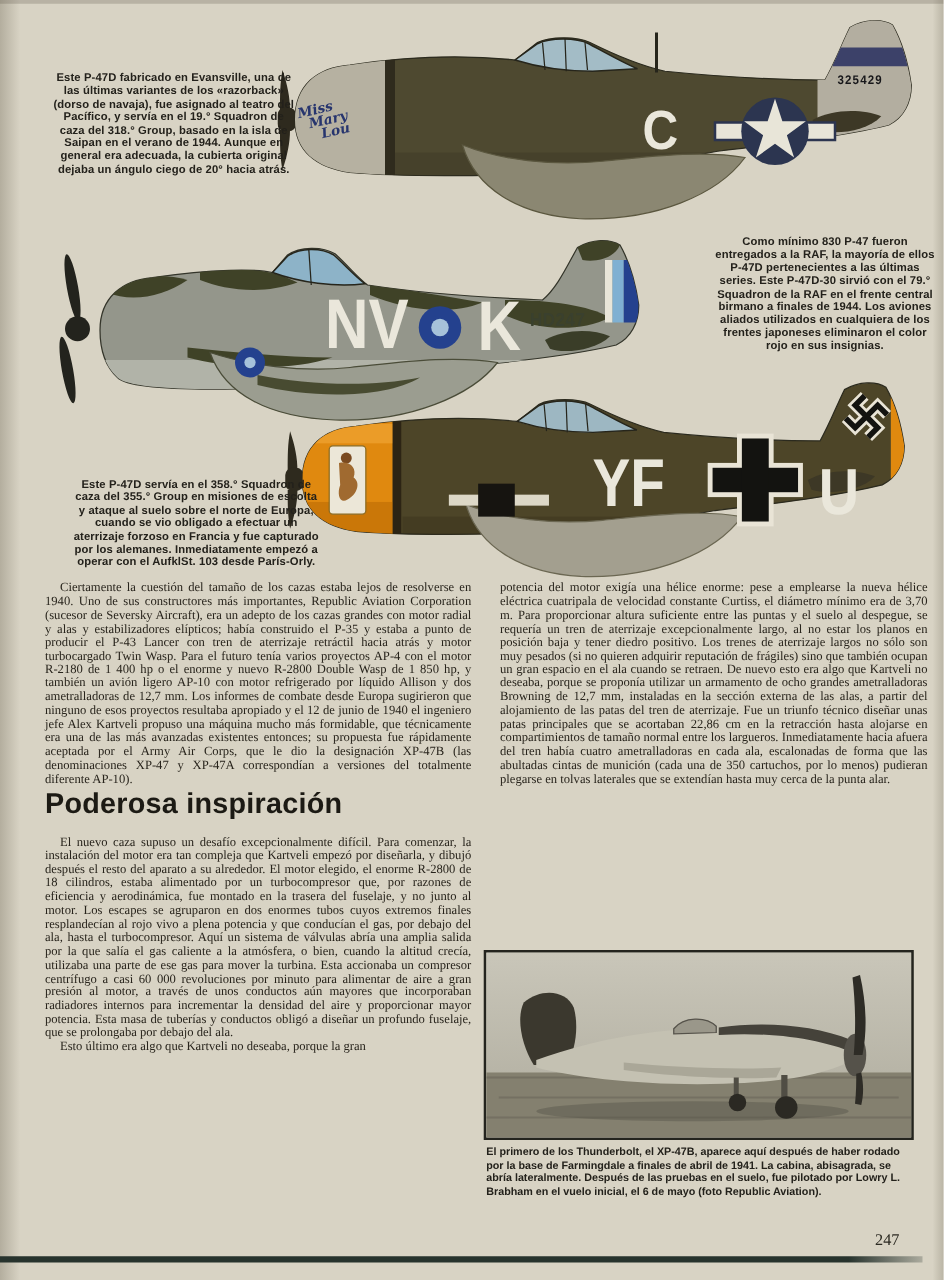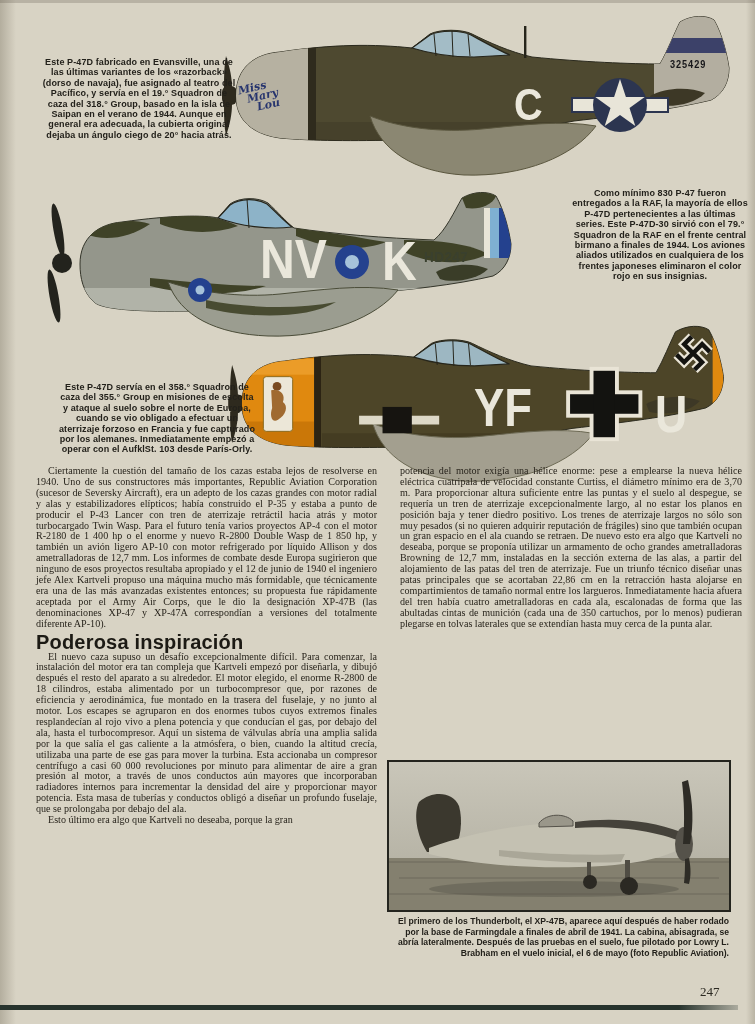--- a/index.html
+++ b/index.html
@@ -16,37 +16,37 @@
   .edge-top{position:absolute;left:0;top:0;width:755px;height:3px;background:rgba(110,104,88,.30);}
   .bottom-rule{position:absolute;left:0;top:1005px;width:738px;height:5px;
     background:linear-gradient(to right,#27332d 0 92%, rgba(39,51,45,.25));}
   
   .cap{position:absolute;font-weight:bold;font-size:9px;line-height:10.4px;color:#23211b;
     text-align:center; letter-spacing:.1px;}
   .cap1{left:40px;top:57px;width:198px;}
   .cap2{left:571px;top:188px;width:178px;}
   .cap3{left:58px;top:382px;width:198px;}
   .photo-cap{position:absolute;left:389px;top:916px;width:340px;
-    font-weight:bold;font-size:8.6px;line-height:10.6px;color:#23211b;text-align:right;}
+    font-weight:bold;font-size:8.6px;line-height:10.6px;color:#23211b;}
   
   .col{position:absolute;top:466px;width:341px;font-family:"Liberation Serif", serif;
     font-size:10.1px;line-height:10.9px;color:#28241c;text-align:justify;}
   .col1{left:36px;}
   .col2{left:384px;width:342px;margin-left:16px;}
   .col p{margin:0;text-indent:12px;}
   .col p.noindent{text-indent:0;}
-  .col h2{margin:7px 0 4px 0;font-family:"Liberation Sans", sans-serif;
-    font-size:20px;letter-spacing:.2px;color:#1c1a14;}
+  .col h2{margin:7px 0 22px 0;font-family:"Liberation Sans", sans-serif;
+    font-size:23px;letter-spacing:.2px;color:#1c1a14;}
   .page-num{position:absolute;left:700px;top:984px;font-family:"Liberation Serif", serif;
     font-size:13px;color:#2c2a22;}
   
   .plane{position:absolute;}
   .plane1{left:222px;top:10px;width:533px;height:172px;}
   .plane2{left:0px;top:182px;width:578px;height:162px;}
-  .plane3{left:222px;top:320px;width:533px;height:168px;text-align:right;}
+  .plane3{left:222px;top:300px;width:533px;height:168px;text-align:right;}
   .plane svg{position:absolute;left:0;top:0;}
   .mark{position:absolute;font-weight:bold;color:#eae7db;
     transform-origin:left top;white-space:nowrap;}
   .noseart{position:absolute;left:18px;top:72px;color:#27356e;
     font-family:"DejaVu Serif", serif;font-style:italic;font-weight:bold;
     font-size:11px;line-height:10px;transform:rotate(-13deg);}
   .noseart span{display:block;}
   .noseart .w2{margin-left:7px;} .noseart .w3{margin-left:15px;}
   .p1-code{left:292px;top:70px;font-size:44px;transform:scaleX(.9);}
   .p1-serial{left:448px;top:49px;font-size:10px;color:#17171a;letter-spacing:1px;transform:scaleX(.92);}

